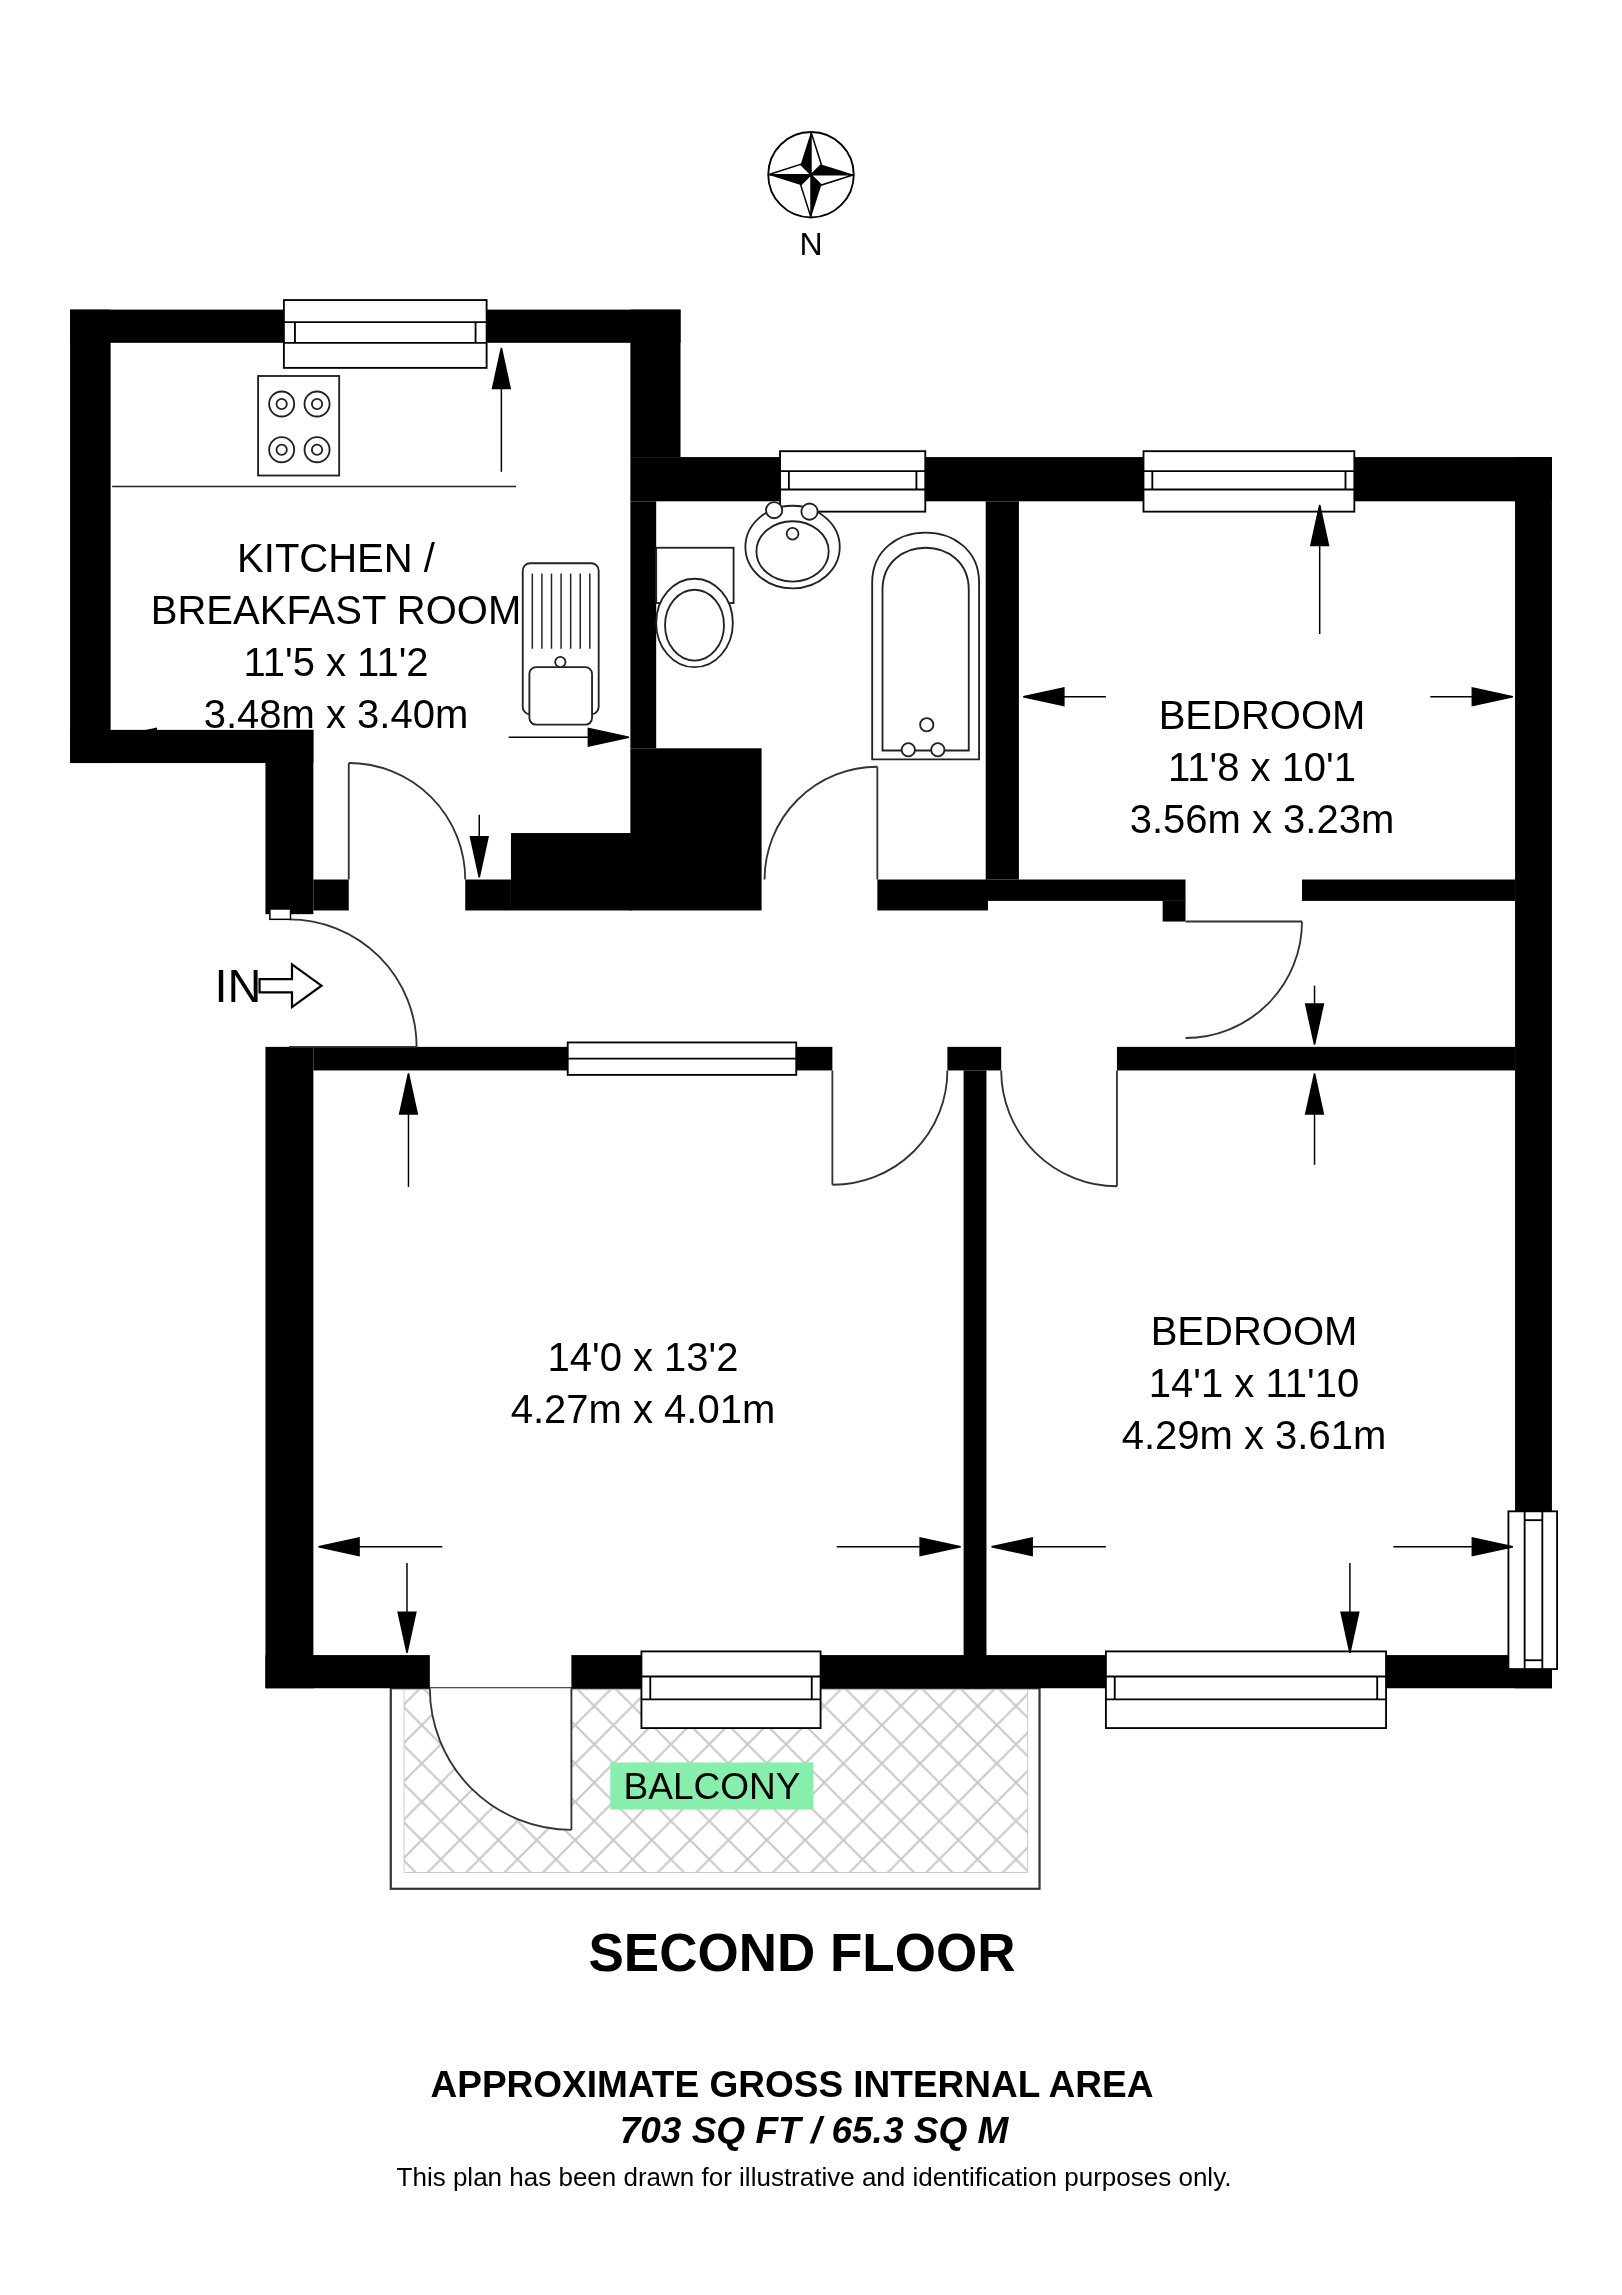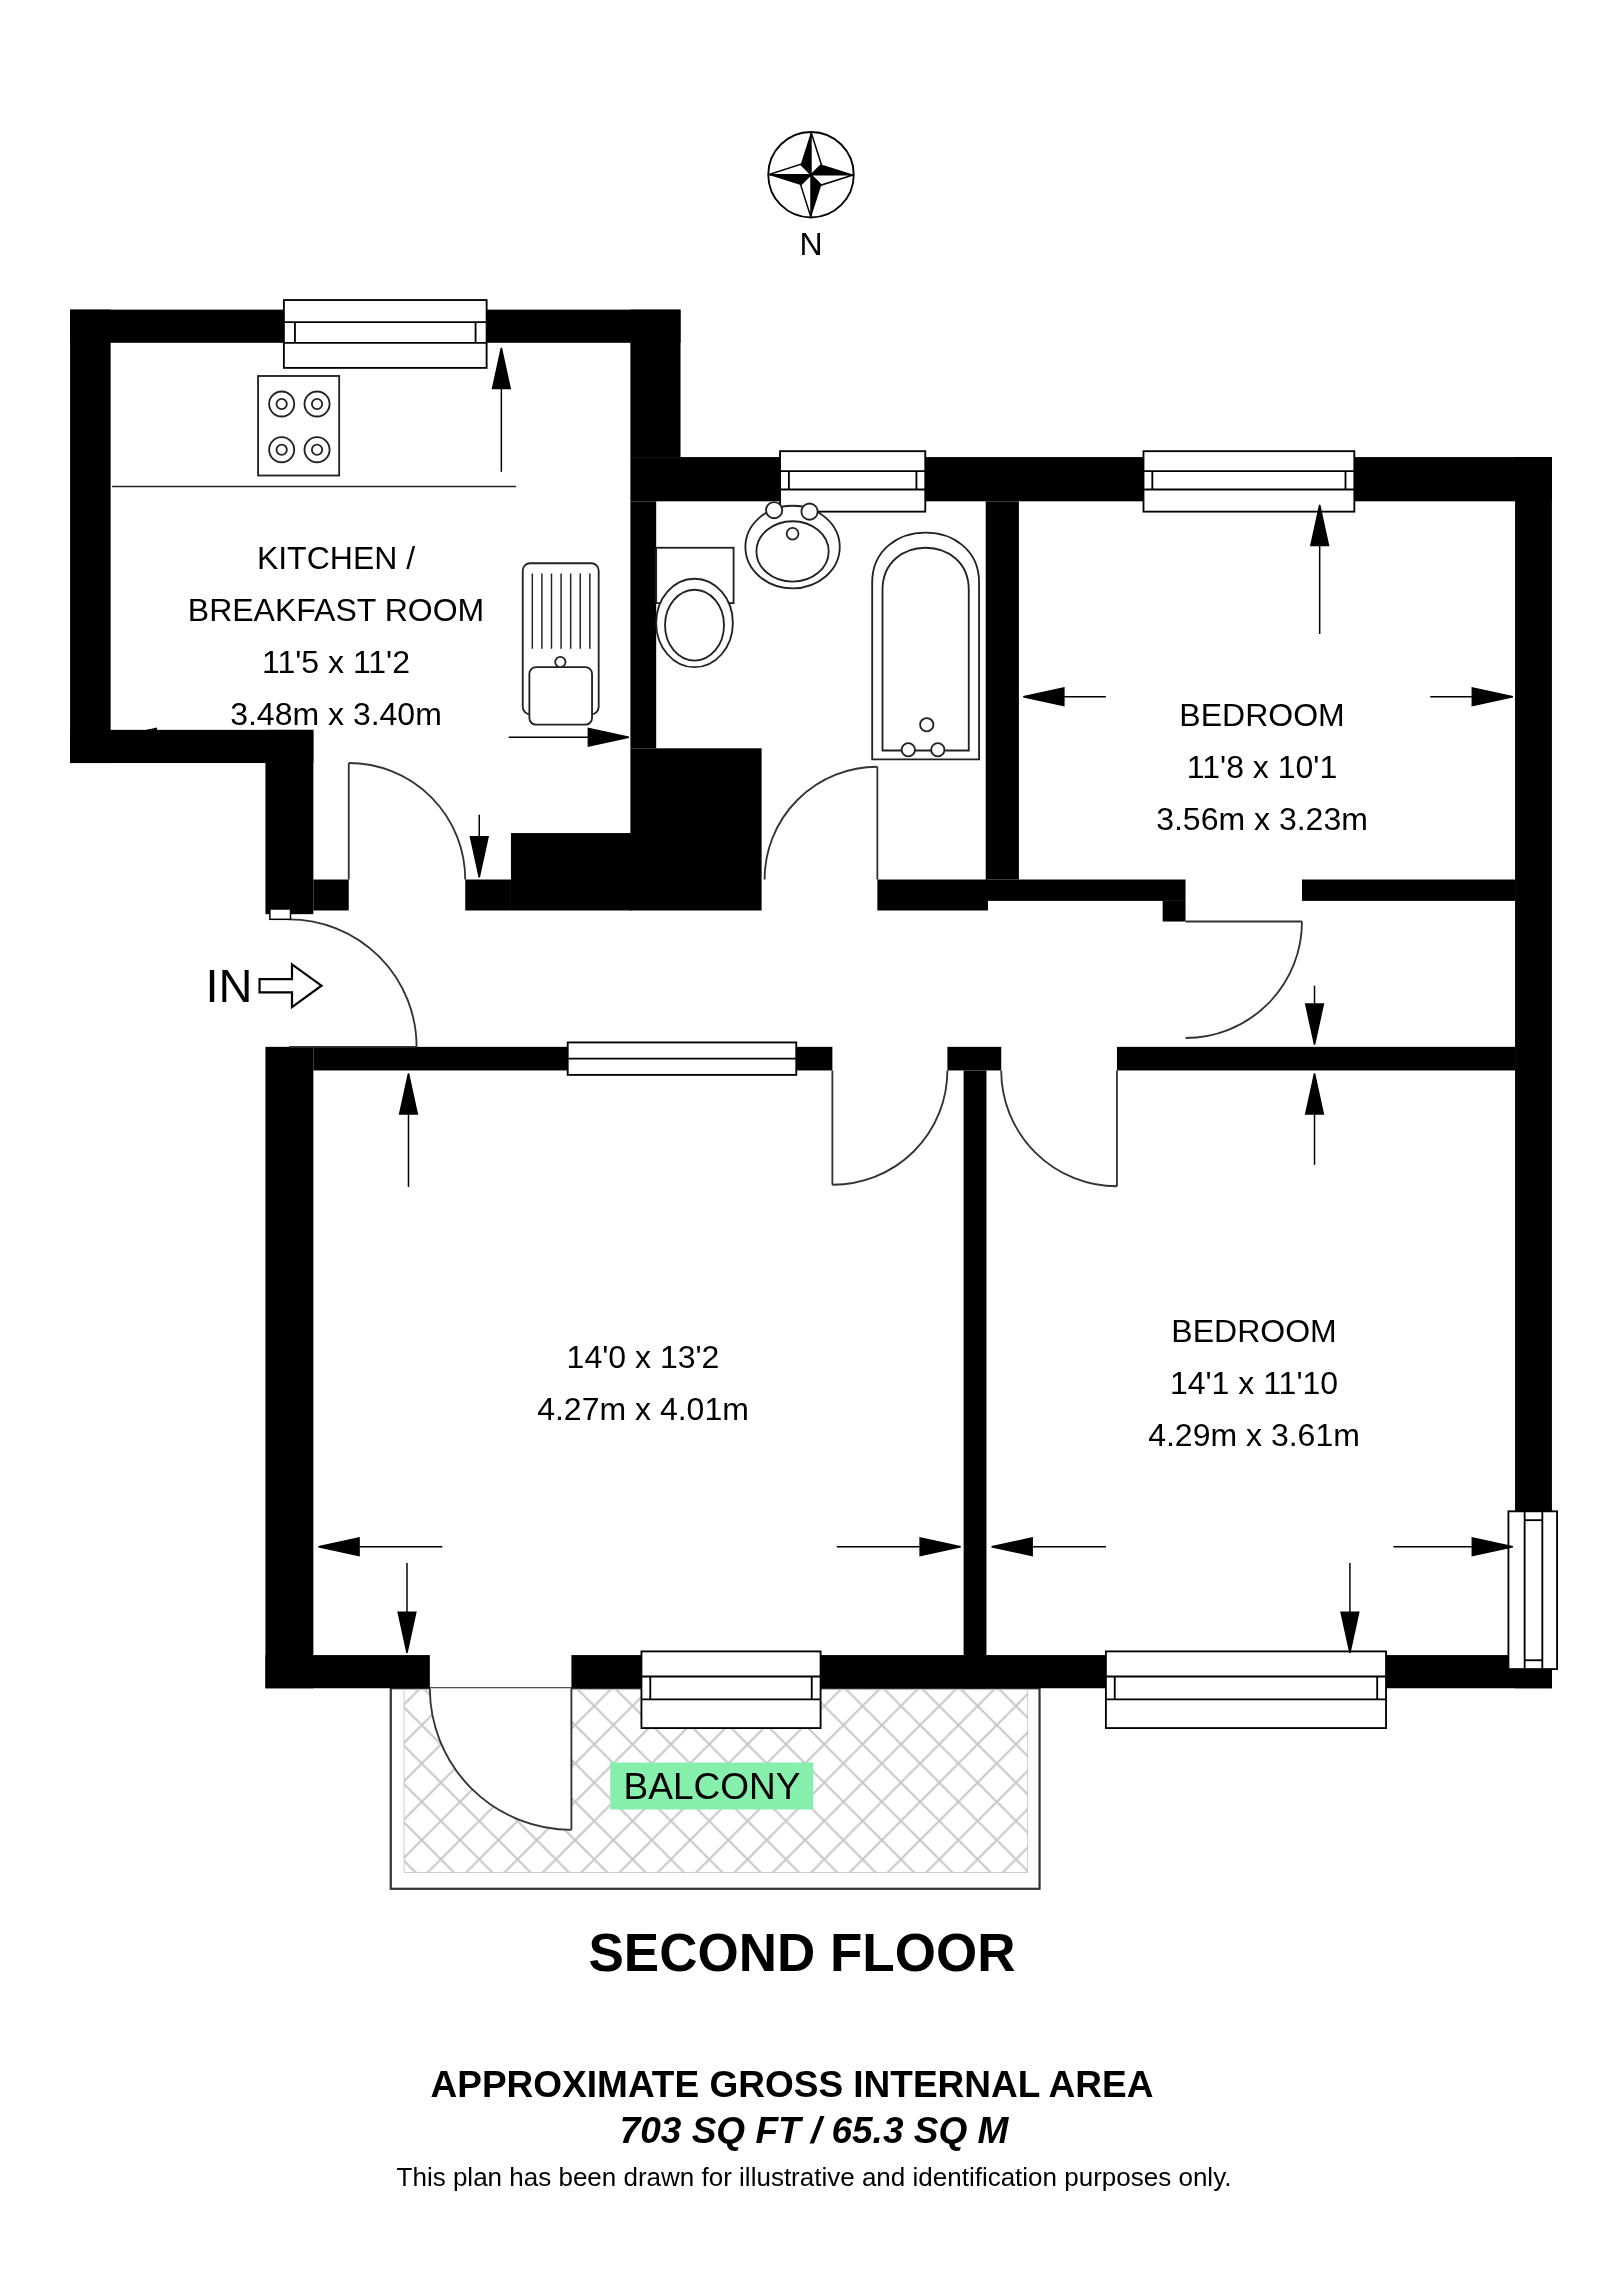--- a/index.html
+++ b/index.html
@@ -1,21 +1,21 @@
 <!DOCTYPE html>
 <html style="font-size:11.8px"><head>
 <meta charset="utf-8">
 <style>
   html,body{margin:0;padding:0;background:#fff;}
   .plan{position:relative;width:1622px;height:2295px;background:#ffffff;
         font-family:"Liberation Sans",sans-serif;color:#000;overflow:hidden;}
   .plan svg{position:absolute;left:0;top:0;}
   .lbl{position:absolute;transform:translate(-50%,-50%);text-align:center;
        color:#000;white-space:nowrap;line-height:52px;}
-  .room-label{font-size:32px;}
+  .room-label{font-size:40px;}
   .room-label span{display:block;}
   .in-label{font-size:47px;}
   .balcony-label{font-size:37px;background:#86efac;padding:1.5px 13.3px;line-height:44px;}
   .north-label{font-size:32px;}
   .floor-title{font-size:53px;font-weight:bold;}
   .area-heading,.area-value{font-size:37px;font-weight:bold;}
   .disclaimer{font-size:26px;}
 </style>
 </head>
 <body>
@@ -290,21 +290,21 @@
   <span>14'0 x 13'2</span>
   <span>4.27m x 4.01m</span>
 </div>
 
 <div class="lbl room-label" style="left:1254px;top:1383px;">
   <span>BEDROOM</span>
   <span>14'1 x 11'10</span>
   <span>4.29m x 3.61m</span>
 </div>
 
-<div class="lbl in-label" style="left:229px;top:986px;">IN</div>
+<div class="lbl in-label" style="left:238px;top:986px;">IN</div>
 
 <div class="lbl balcony-label" style="left:712px;top:1786px;">BALCONY</div>
 
 <div class="lbl north-label" style="left:811px;top:244px;">N</div>
 
 <div class="lbl floor-title" style="left:802px;top:1953px;">SECOND FLOOR</div>
 
 <div class="lbl area-heading" style="left:792px;top:2085px;">APPROXIMATE GROSS INTERNAL AREA</div>
 
 <div class="lbl area-value" style="left:814px;top:2131px;font-style:italic;">703 SQ FT / 65.3 SQ M</div>

